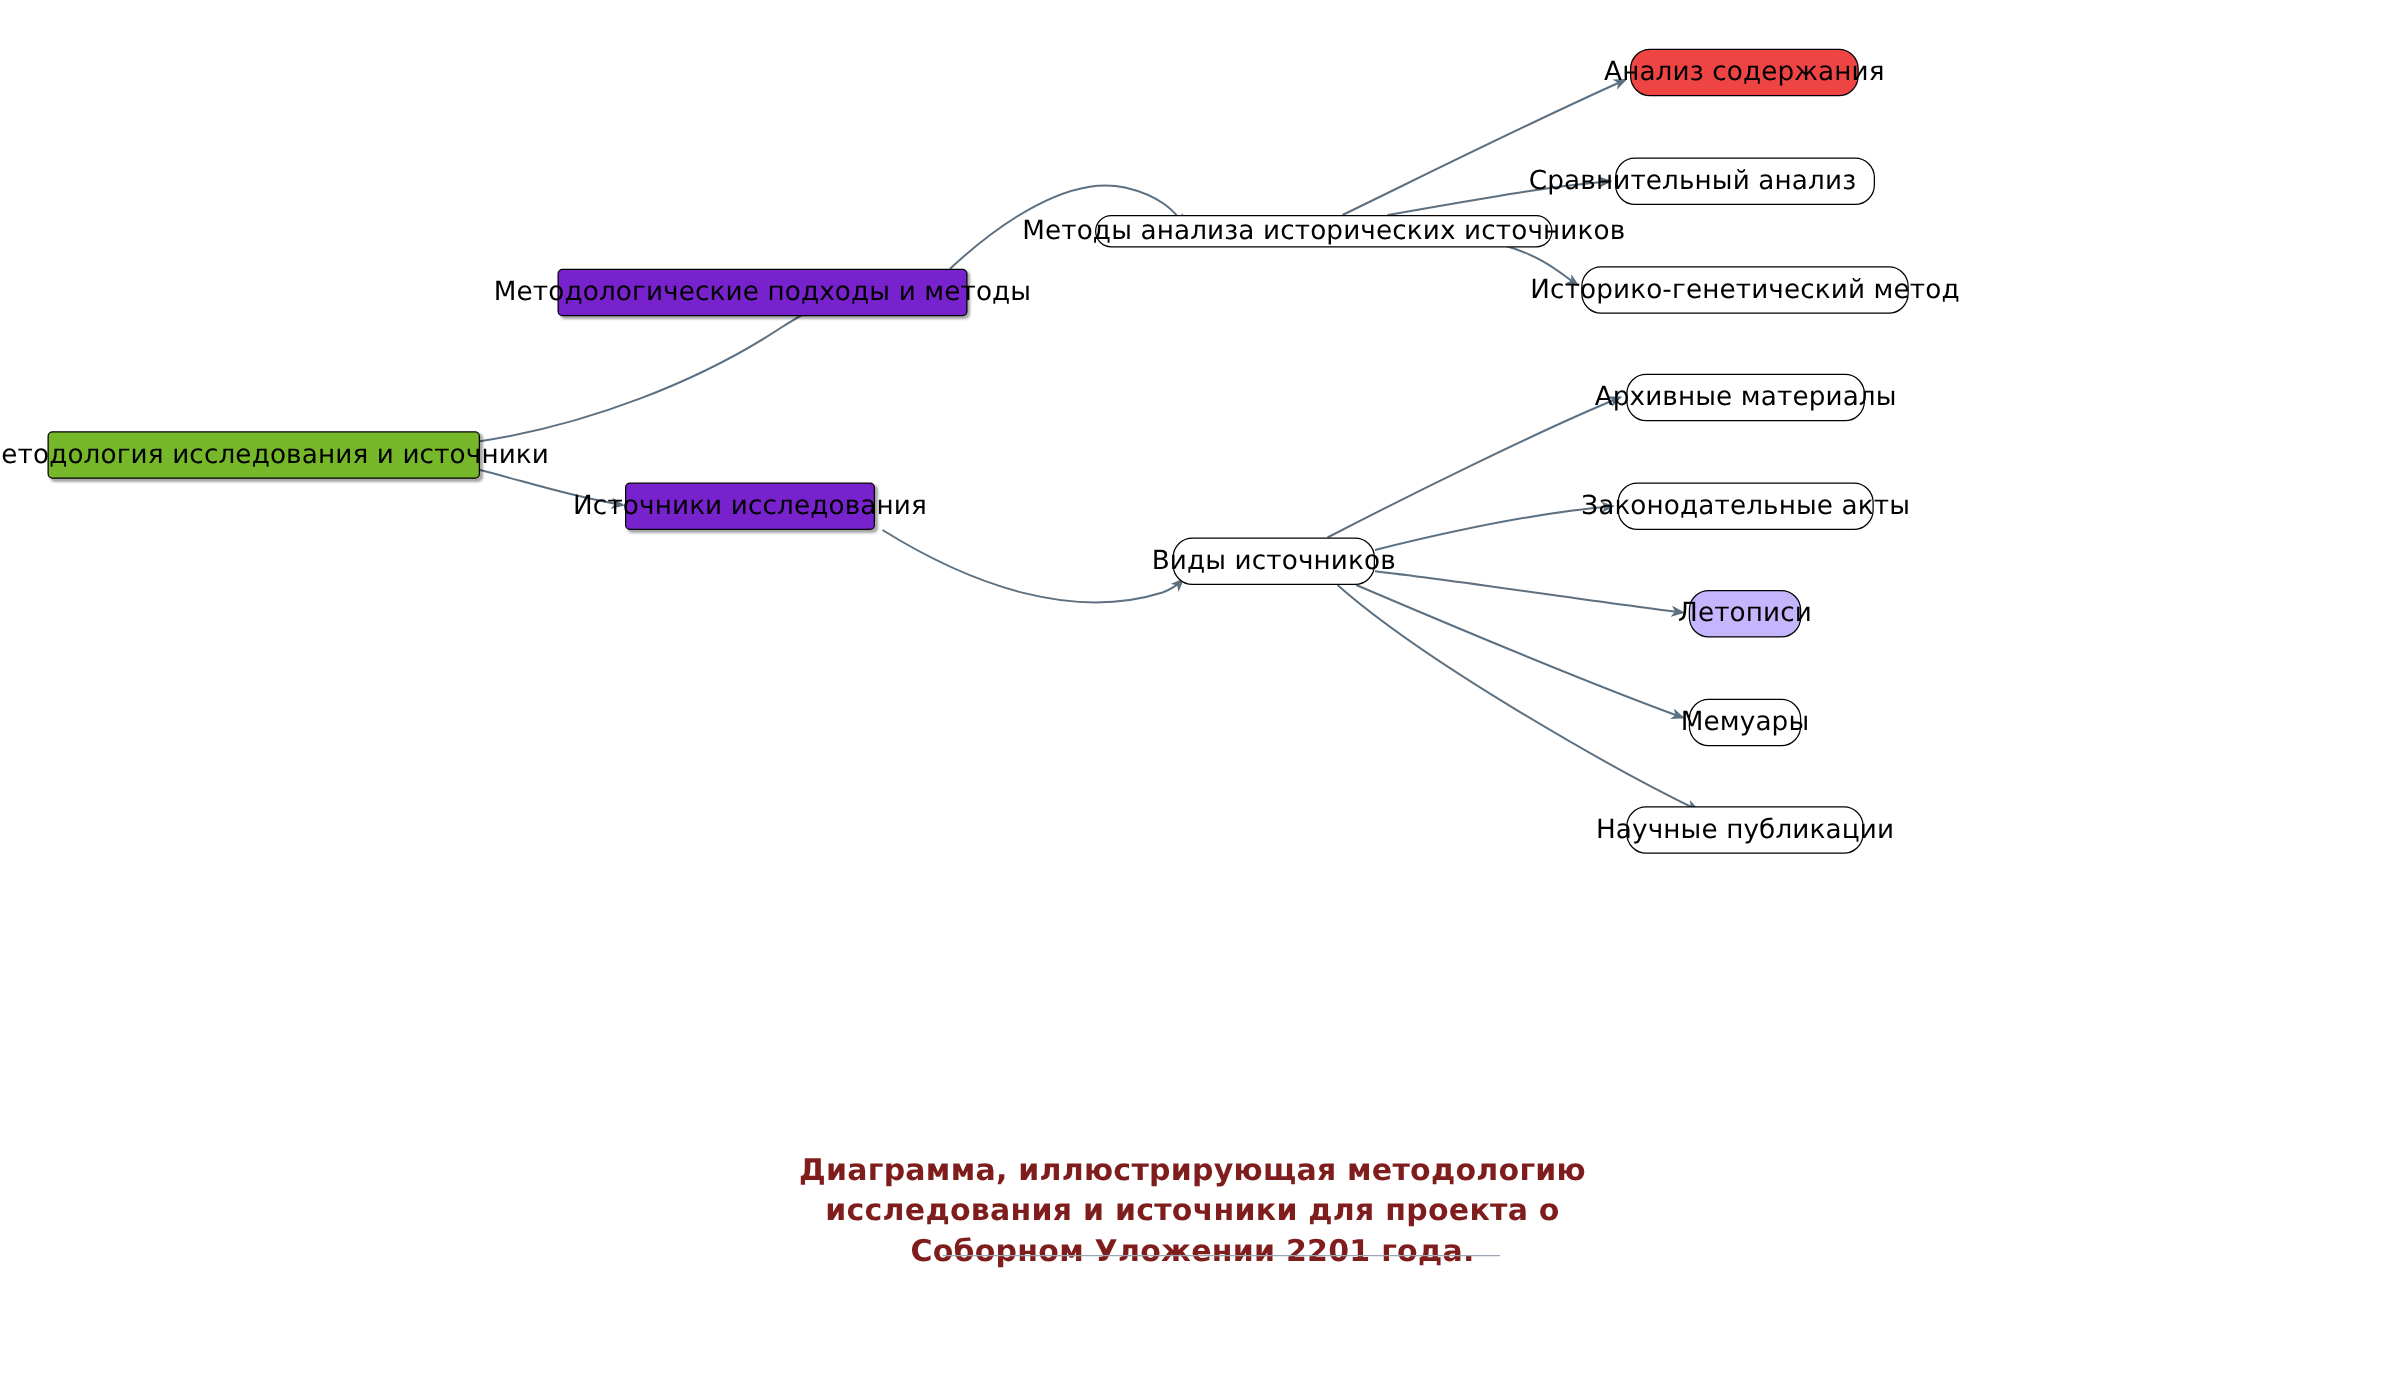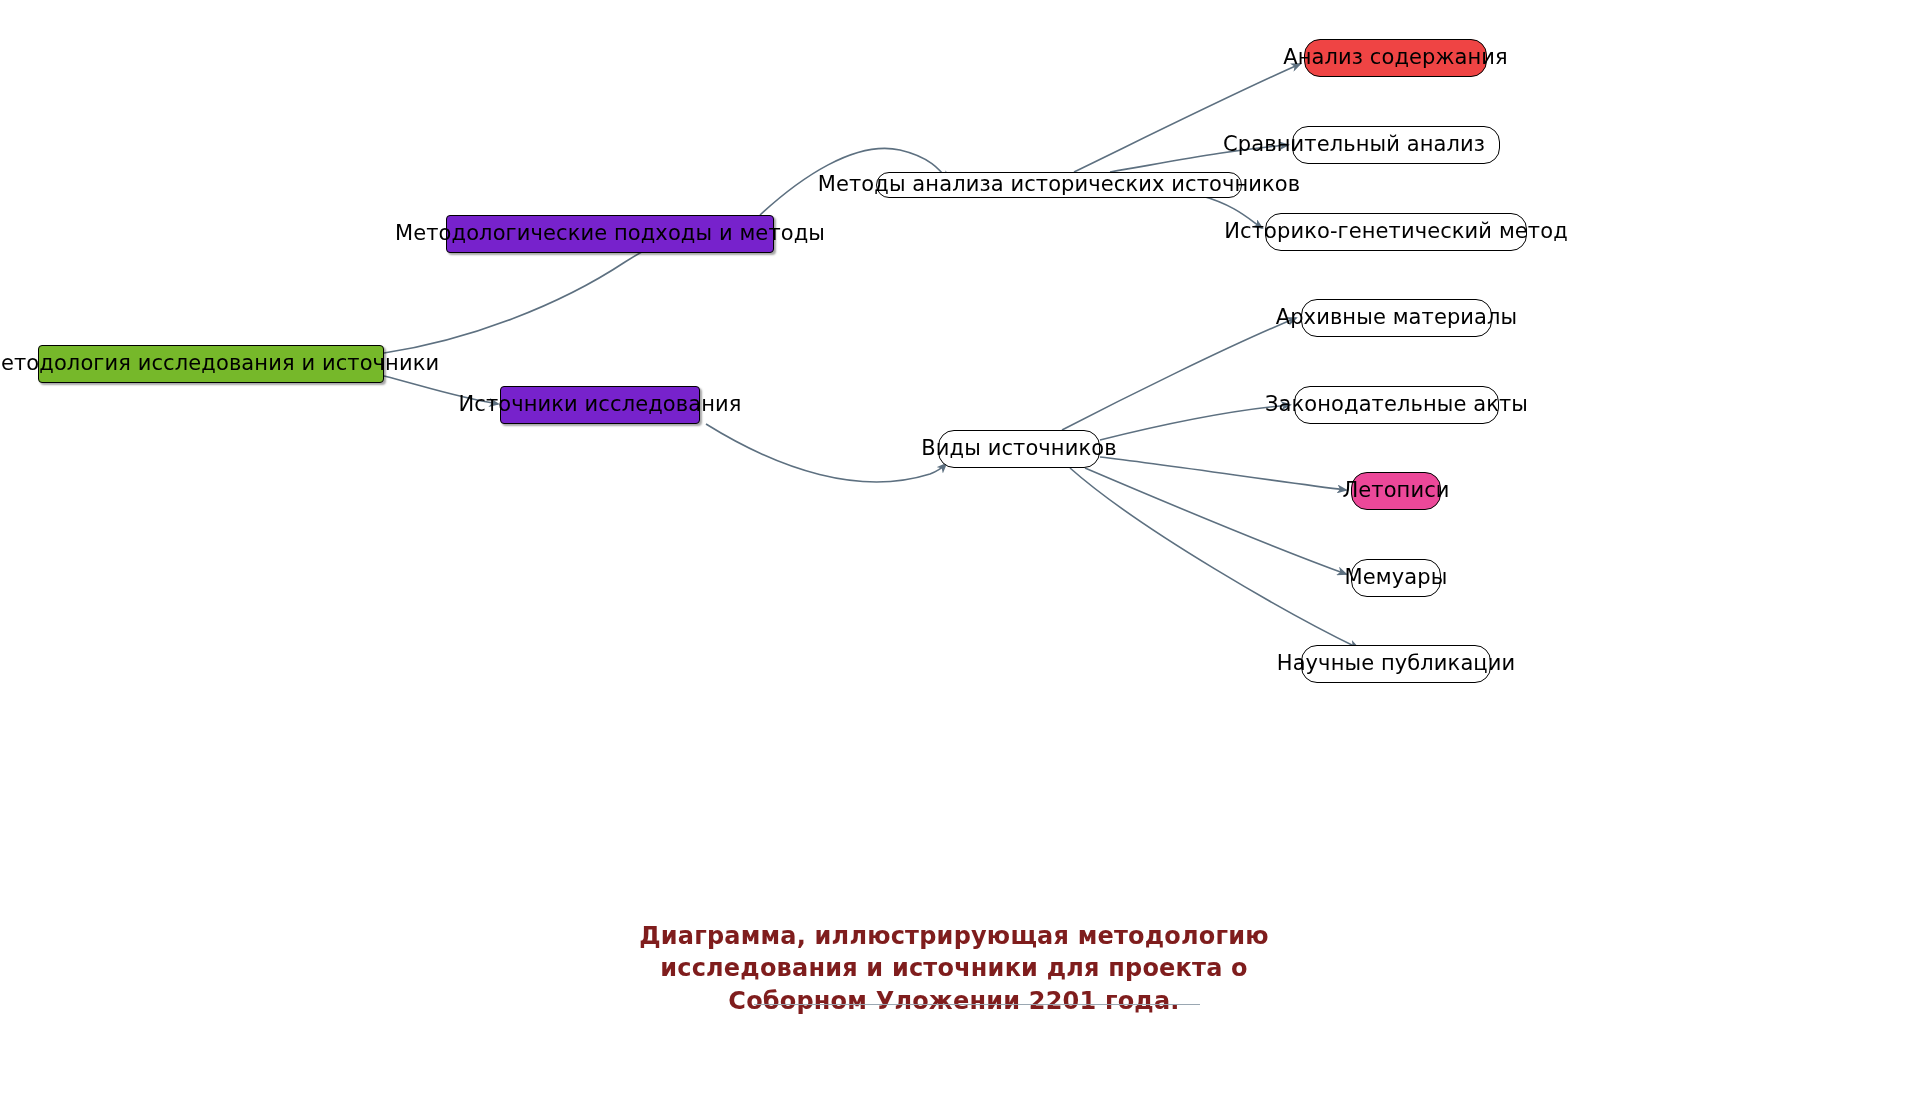--- a/index.html
+++ b/index.html
@@ -129,21 +129,21 @@
       </div>
       <div class="node leaf" style="left: 1265px; top: 213px; width: 262px; height: 38px; background: rgb(255, 255, 255); border-color: rgb(0, 0, 0);">
         <span>Историко-генетический метод</span>
       </div>
       <div class="node leaf" style="left: 1301px; top: 299px; width: 191px; height: 38px; background: rgb(255, 255, 255); border-color: rgb(0, 0, 0);">
         <span>Архивные материалы</span>
       </div>
       <div class="node leaf" style="left: 1294px; top: 386px; width: 205px; height: 38px; background: rgb(255, 255, 255); border-color: rgb(0, 0, 0);">
         <span>Законодательные акты</span>
       </div>
-      <div class="node leaf" style="left: 1351px; top: 472px; width: 90px; height: 38px; background: #ec4899; border-color: rgb(0, 0, 0);">
+      <div class="node leaf" style="left: 1351px; top: 472px; width: 90px; height: 38px; background: #c4b5fd; border-color: rgb(0, 0, 0);">
         <span>Летописи</span>
       </div>
       <div class="node leaf" style="left: 1351px; top: 559px; width: 90px; height: 38px; background: rgb(255, 255, 255); border-color: rgb(0, 0, 0);">
         <span>Мемуары</span>
       </div>
       <div class="node leaf" style="left: 1301px; top: 645px; width: 190px; height: 38px; background: rgb(255, 255, 255); border-color: rgb(0, 0, 0);">
         <span>Научные публикации</span>
       </div>
     </div>
 

